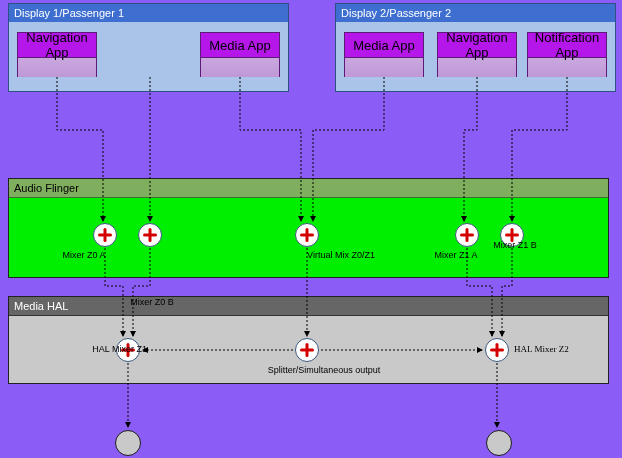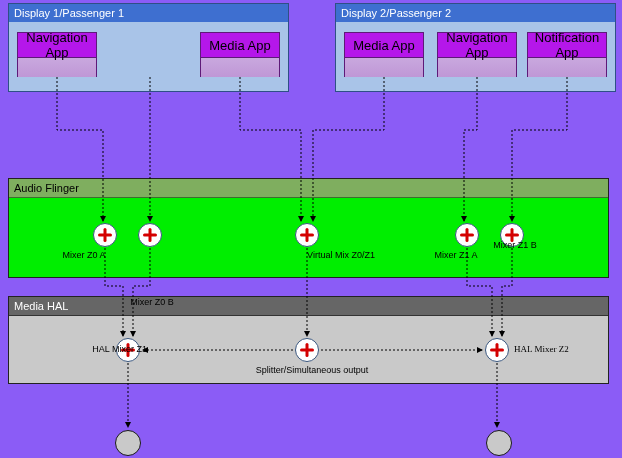--- a/index.html
+++ b/index.html
@@ -131,19 +131,19 @@
       <span class="plus"></span>
     </div>
   <div class="node" style="left:295px;top:338px;">
       <span class="plus"></span>
     </div>
   <div class="node" style="left:485px;top:338px;">
       <span class="plus"></span>
     </div>
 
   <span class="nlabel rgt" style="left:111px;top:344px;margin-left:36px;">HAL Mixer Z1</span>
-  <span class="nlabel ctr" style="left:312px;top:365px;">Splitter/Simultaneous output</span>
+  <span class="nlabel ctr" style="left:324px;top:365px;">Splitter/Simultaneous output</span>
   <span class="nlabel" style="left:514px;top:344px;font-family:Liberation Serif, serif;">HAL Mixer Z2</span>
 
   <div class="speaker" style="left:115px;top:430px;"></div>
   <div class="speaker" style="left:486px;top:430px;"></div>
 
 </div>
 
 </body></html>

